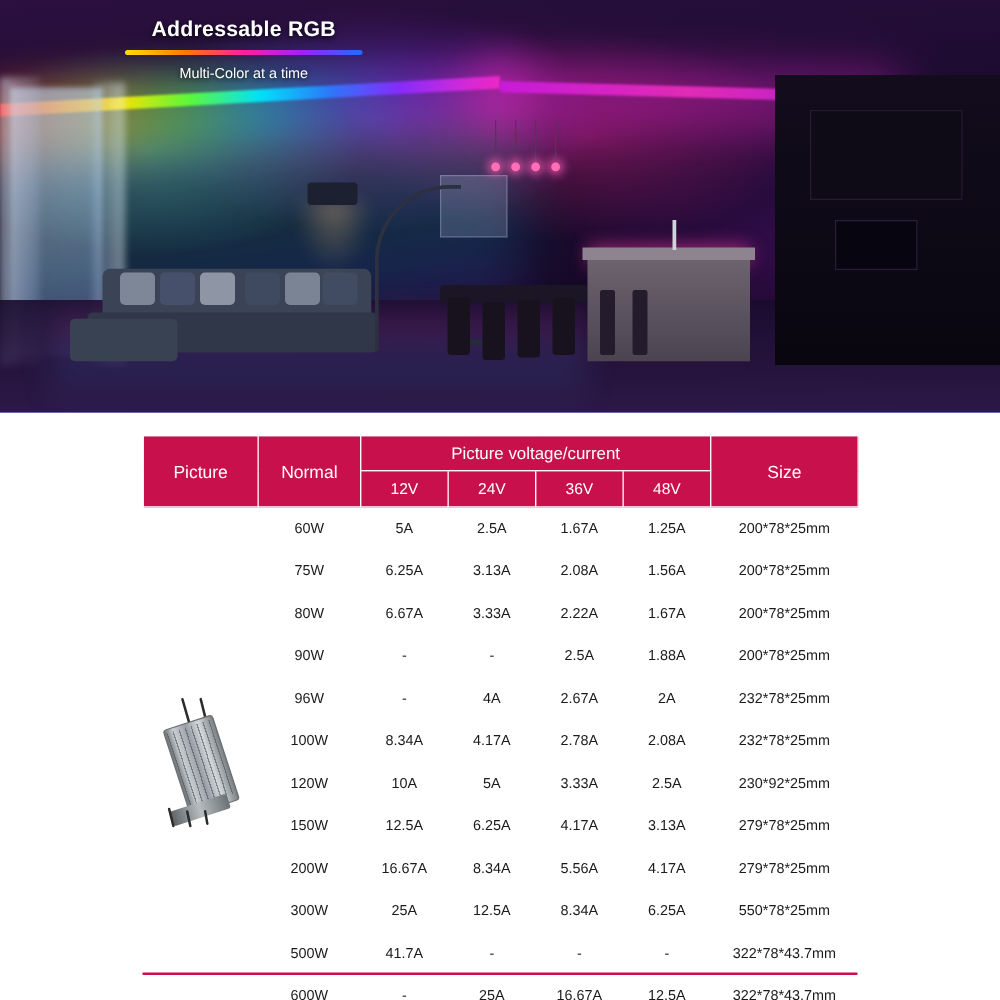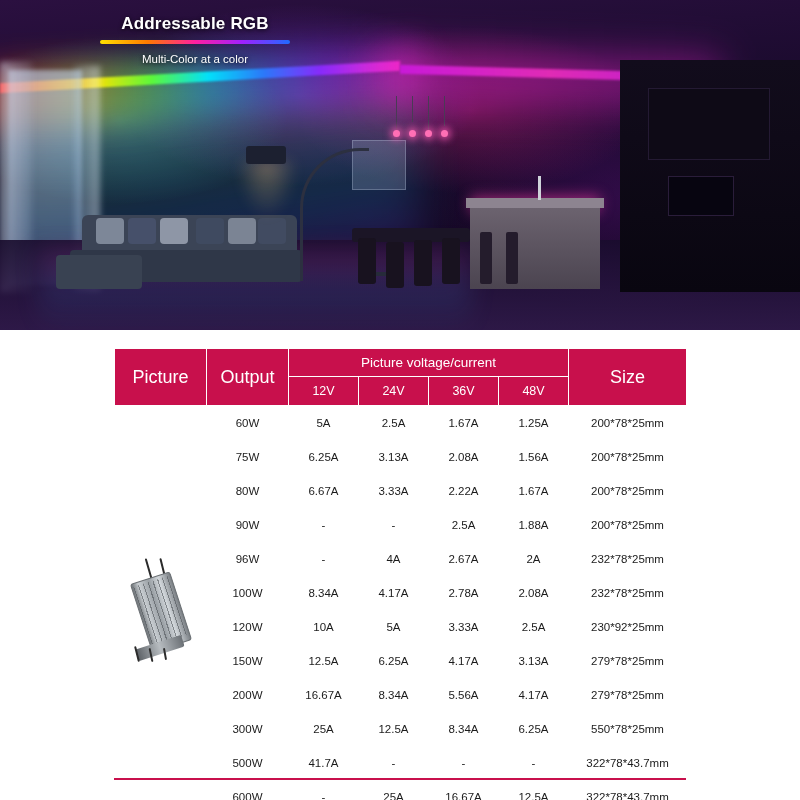--- a/index.html
+++ b/index.html
@@ -327,21 +327,21 @@
     vertical-align: middle;
   }
   .hdr {
     background: #c8104c;
     color: #ffffff;
     font-size: 13.5px;
     font-weight: normal;
     border: 1px solid #ffffff;
     height: 25px;
   }
-  .hdr-tall { height: 52px; font-size: 18px; }
+  .hdr-tall { height: 52px; font-size: 14px; }
   .hdr-sub { font-size: 12.5px; height: 26px; }
   td.cell {
     font-size: 11.5px;
     color: #1b1b1b;
     height: 32px;
     border: none;
   }
   td.picture-cell {
     border: none;
     vertical-align: middle;
@@ -454,40 +454,40 @@
     <div class="stool" style="left:480px;"></div>
     <div class="stool" style="left:506px;"></div>
 
     <div class="right-room"></div>
     <div class="cabinet"></div>
     <div class="tv"></div>
 
     <div class="hero-label" style="left:90px; top:14px; width:210px;">
       <div class="title">Addressable RGB</div>
       <div class="rule-a"></div>
-      <div class="sub">Multi-Color at a color</div>
+      <div class="sub">Multi-Color at a time</div>
     </div>
 
   </div>
 
   <div class="table-wrap">
     <table class="spec">
       <colgroup>
         <col style="width:92px">
         <col style="width:82px">
         <col style="width:70px">
         <col style="width:70px">
         <col style="width:70px">
         <col style="width:70px">
         <col style="width:118px">
       </colgroup>
       <thead>
         <tr>
           <th class="hdr hdr-tall" rowspan="2">Picture</th>
-          <th class="hdr hdr-tall" rowspan="2">Output</th>
+          <th class="hdr hdr-tall" rowspan="2">Normal</th>
           <th class="hdr" colspan="4">Picture voltage/current</th>
           <th class="hdr hdr-tall" rowspan="2">Size</th>
         </tr>
         <tr>
           <th class="hdr hdr-sub">12V</th>
           <th class="hdr hdr-sub">24V</th>
           <th class="hdr hdr-sub">36V</th>
           <th class="hdr hdr-sub">48V</th>
         </tr>
       </thead>

